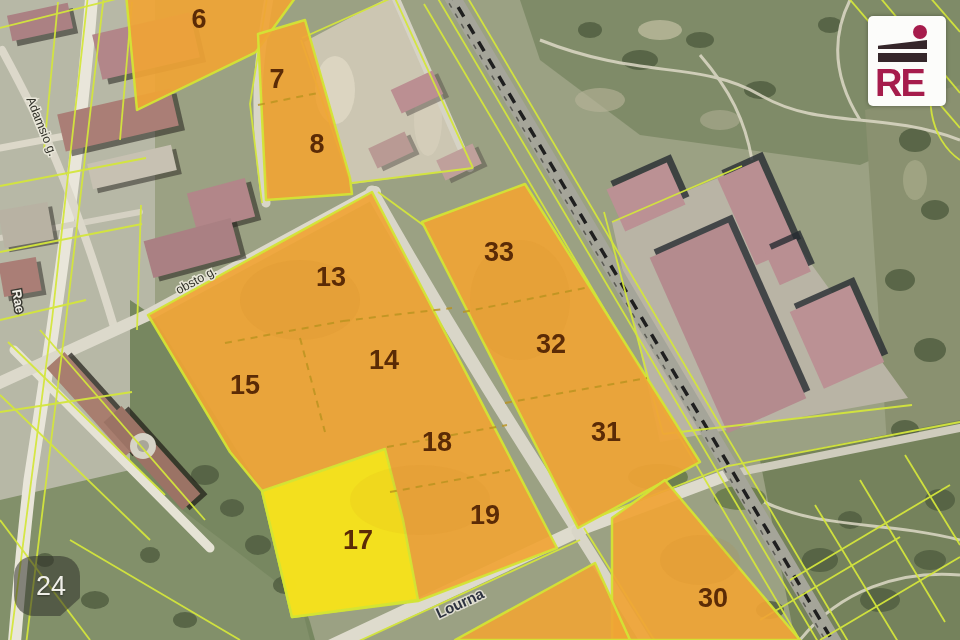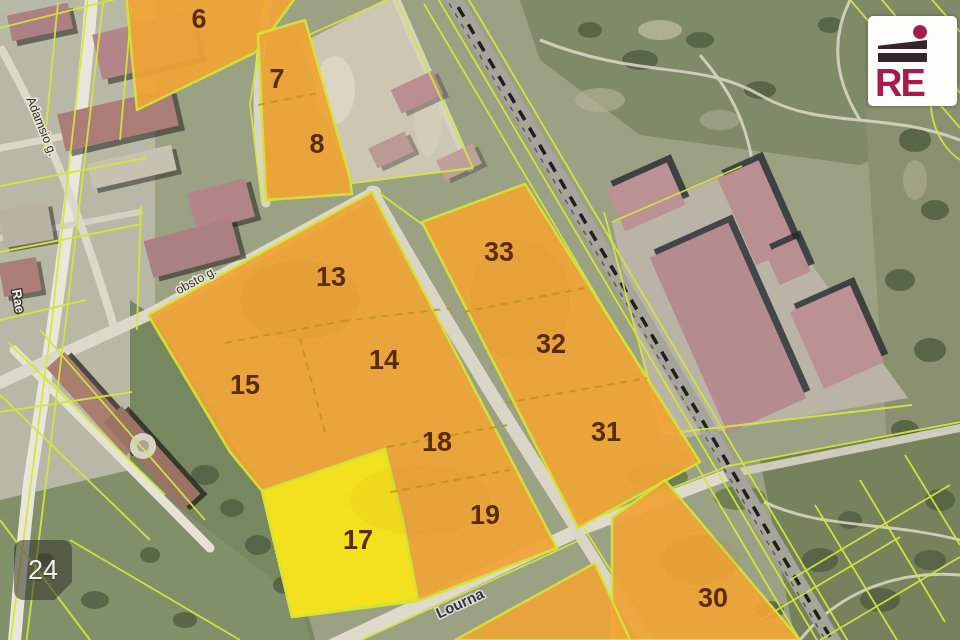--- a/index.html
+++ b/index.html
@@ -3,38 +3,38 @@
 <meta charset="utf-8">
 <style>
   html,body{margin:0;padding:0;background:#222;}
   .stage{
     position:relative;width:960px;height:640px;overflow:hidden;
     font-family:"Liberation Sans",sans-serif;background:#9ba183;
   }
   .stage svg{position:absolute;left:0;top:0;display:block;}
   
   .logo{
-    position:absolute;left:868px;top:16px;width:89px;height:90px;
+    position:absolute;left:868px;top:16px;width:78px;height:90px;
     background:#fcfcfa;border-radius:5px;box-shadow:0 0 4px rgba(0,0,0,.35);
   }
   .logo .dot{position:absolute;left:45px;top:9px;width:14px;height:14px;border-radius:50%;background:#a61c4c;}
   .logo .bar1{position:absolute;left:10px;top:24px;width:49px;height:9px;background:#35262a;
     clip-path:polygon(0 65%,100% 0,100% 100%,0 100%);}
   .logo .bar2{position:absolute;left:10px;top:37px;width:49px;height:9px;background:#35262a;}
   .logo .re{
     position:absolute;left:7px;top:48px;width:66px;line-height:1;
     font-size:38px;font-weight:800;letter-spacing:-2px;color:#a61c4c;
   }
   
   .badge{
-    position:absolute;left:14px;top:540px;width:58px;height:60px;
-    background:rgba(48,48,42,.55);border-radius:9px;
+    position:absolute;left:14px;top:556px;width:58px;height:60px;
+    background:rgba(48,48,42,.55);border-radius:20px;
     clip-path:polygon(0 0,100% 0,100% 70%,70% 100%,0 100%);
     display:flex;align-items:center;justify-content:center;
-    color:#f0efe9;font-size:27px;font-weight:400;text-shadow:0 1px 2px rgba(0,0,0,.4);
+    color:#f0efe9;font-size:27px;font-weight:400;text-shadow:0 1px 2px rgba(0,0,0,.4);padding-left:8px;
   }
   .pnum{font-weight:700;font-size:27px;fill:#5b2b06;}
   .slabel{paint-order:stroke;}
 </style>
 </head>
 <body>
 
 <div class="stage">
 <svg width="960" height="640" viewBox="0 0 960 640">
 

